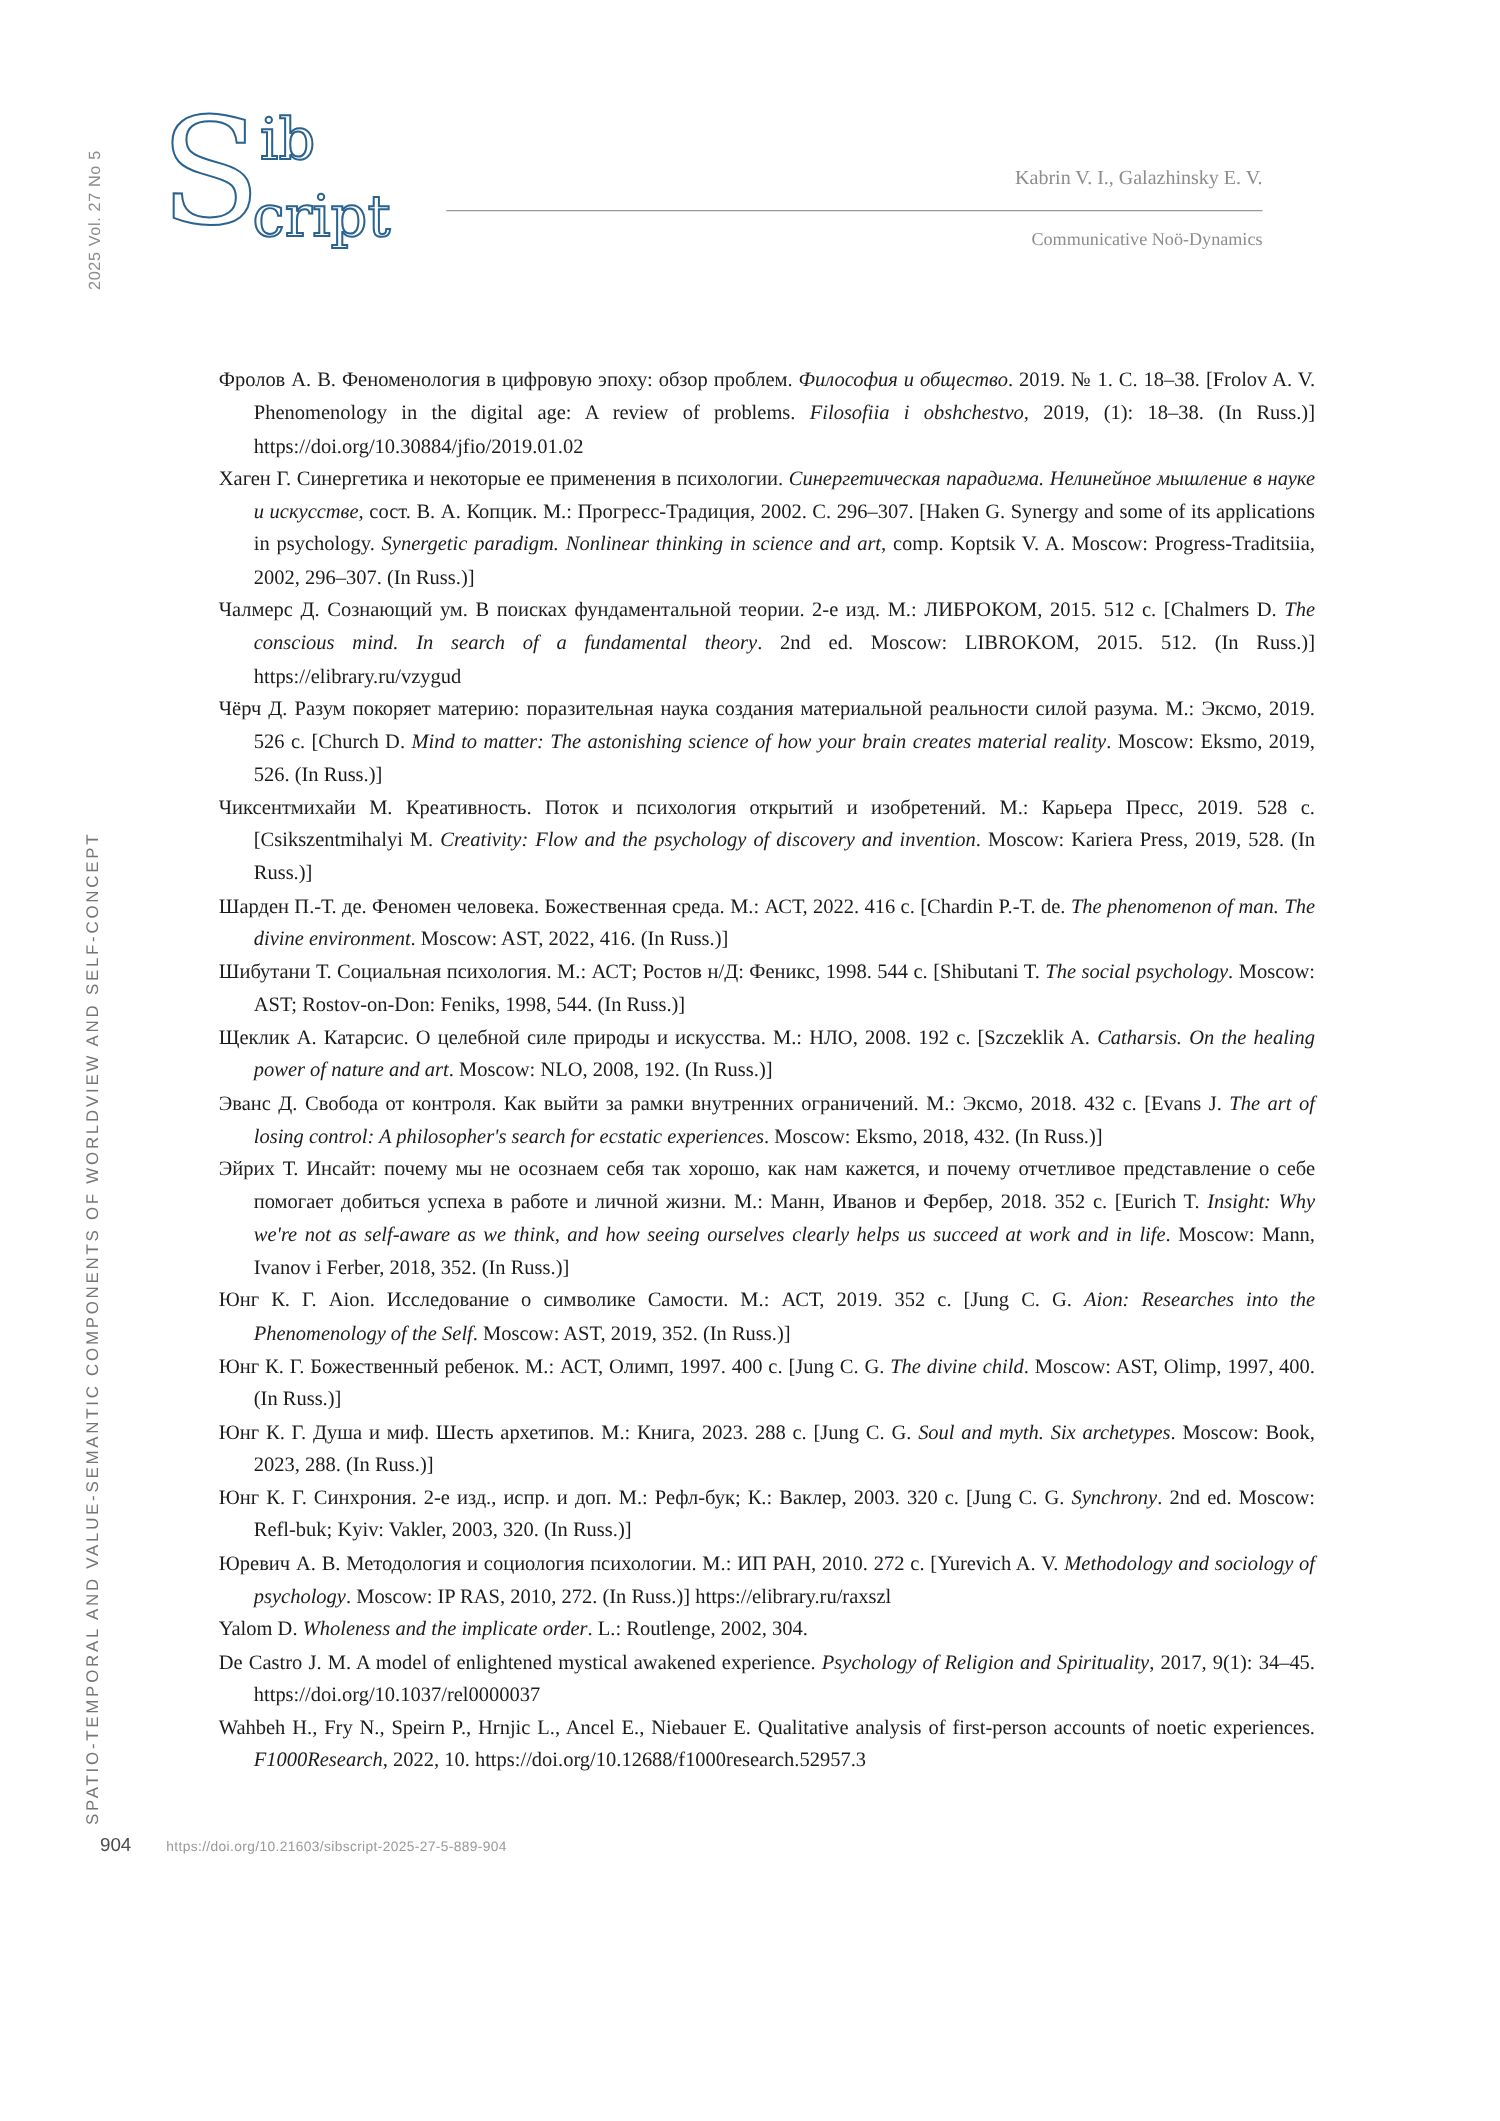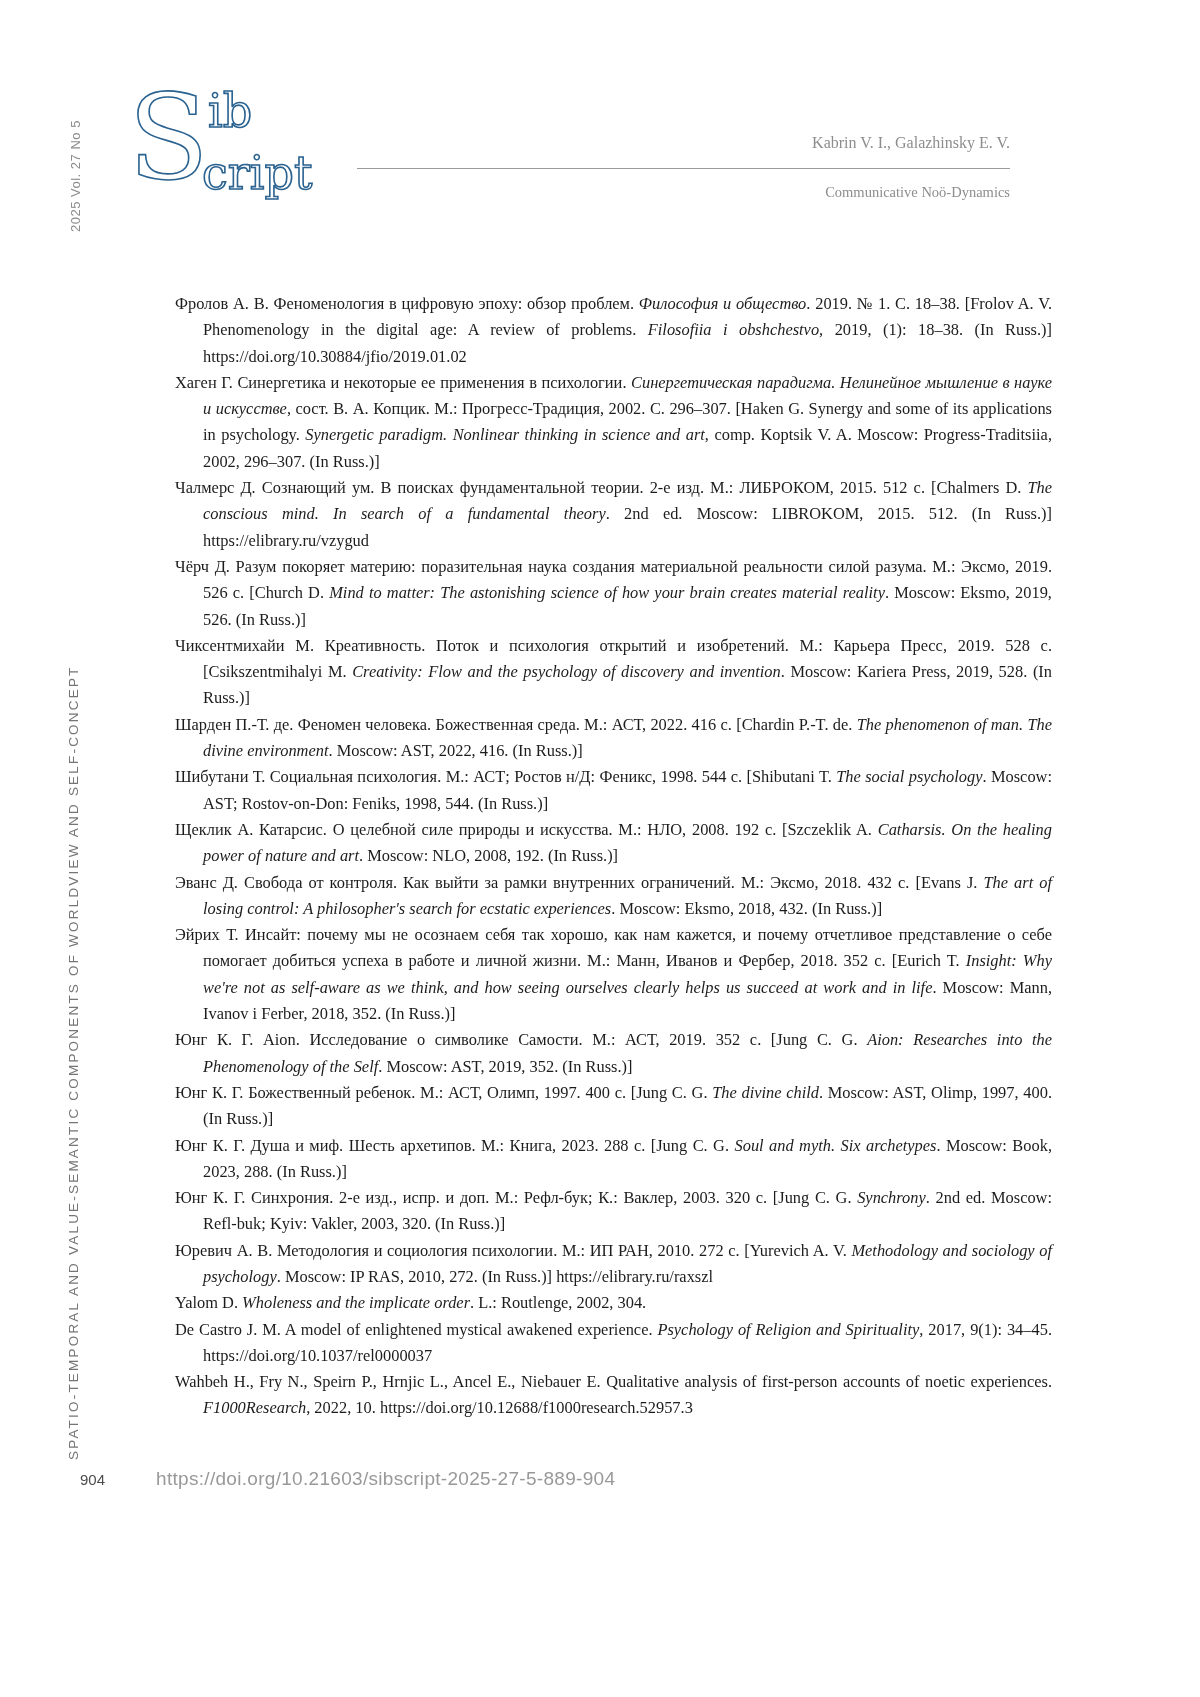--- a/index.html
+++ b/index.html
@@ -49,24 +49,24 @@
 
   .content {
     position:absolute; left:135px; top:291px; width:877px;
     font-size:16.4px; line-height:26.3px; text-align:justify;margin-left:40px;
   }
   .ref { padding-left:28px; text-indent:-28px; }
   .it { font-style: italic; }
 
   .footer {
     position:absolute; left:80px; top:1468px; width:950px;
-    display:flex; align-items:baseline; gap:51px;
+    display:flex; align-items:baseline; gap:28px;
   }
   .page-num { font-family:"Liberation Sans", sans-serif; font-size:15px; color:#4c4c4c; }
-  .footer-doi { font-family:"Liberation Sans", sans-serif; font-size:19px; color:#999999; letter-spacing:0.3px; }
+  .footer-doi { font-family:"Liberation Sans", sans-serif; font-size:11px; color:#999999; letter-spacing:0.3px; }
 </style>
 </head>
 <body>
 
 <div class="page">
 
   <div class="vol-label vertical">2025 Vol. 27 No 5</div>
   <div class="side-title vertical">SPATIO-TEMPORAL AND VALUE-SEMANTIC COMPONENTS OF WORLDVIEW AND SELF-CONCEPT</div>
 
   <div class="logo">

